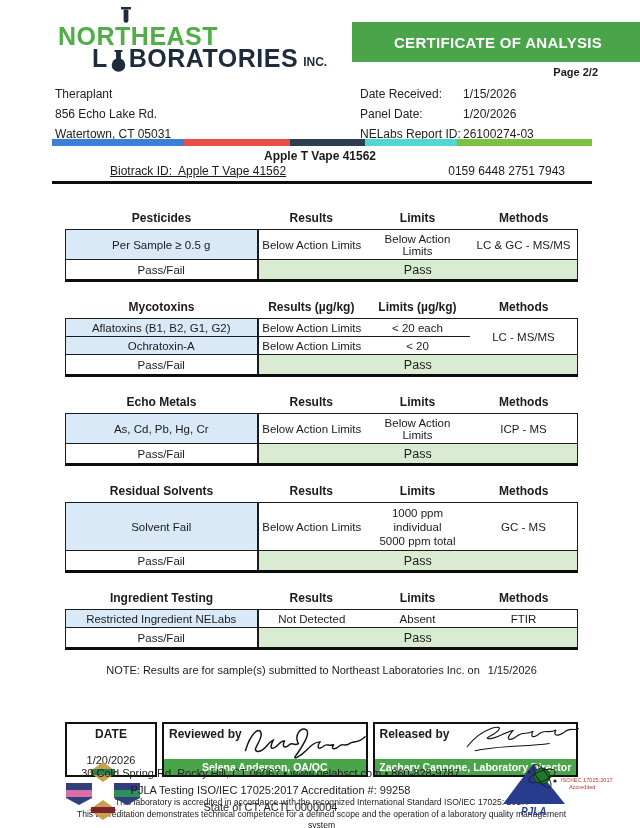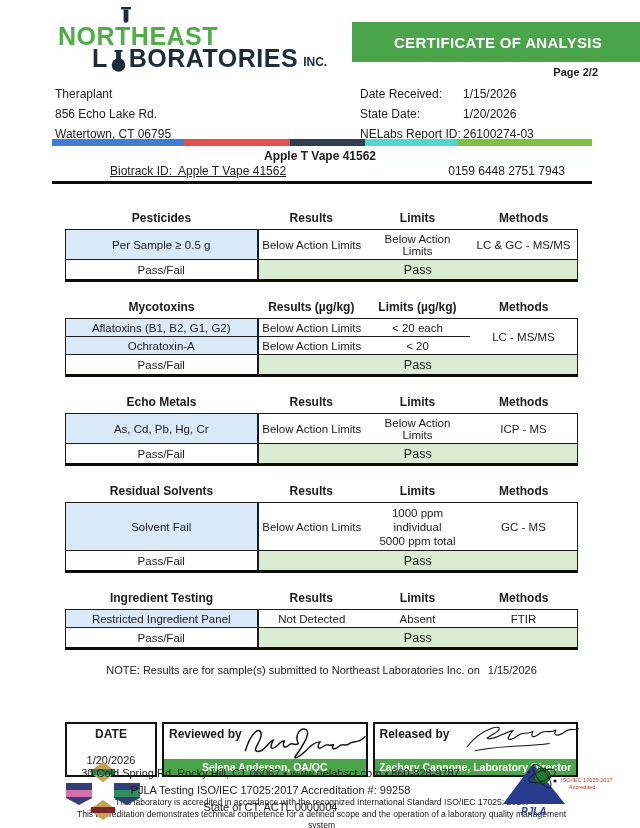--- a/index.html
+++ b/index.html
@@ -104,30 +104,30 @@
     <span class="big">BORATORIES</span>
     <span class="inc">INC.</span>
   </div>
 
   <div class="cert-box">CERTIFICATE OF ANALYSIS</div>
   <div class="page-label">Page 2/2</div>
 
   <div class="client">
     <div>Theraplant</div>
     <div>856 Echo Lake Rd.</div>
-    <div>Watertown, CT 06795</div>
+    <div>Watertown, CT 05031</div>
   </div>
 
   <div class="meta">
     <div class="meta-row">
       <span class="ml">Date Received:</span>
       <span>1/15/2026</span>
     </div>
     <div class="meta-row">
-      <span class="ml">State Date:</span>
+      <span class="ml">Panel Date:</span>
       <span>1/20/2026</span>
     </div>
     <div class="meta-row">
       <span class="ml">NELabs Report ID:</span>
       <span>26100274-03</span>
     </div>
   </div>
 
   <div class="color-bar">
     <div class="seg1"></div>
@@ -282,21 +282,21 @@
       <thead>
           <tr>
         <th>Ingredient Testing</th>
         <th>Results</th>
         <th>Limits</th>
         <th>Methods</th>
       </tr>
         </thead>
       <tbody>
         <tr>
-          <td class="c1">Restricted Ingredient Panel</td>
+          <td class="c1">Restricted Ingredient NELabs</td>
           <td>Not Detected</td>
           <td>Absent</td>
           <td class="c4">FTIR</td>
         </tr>
         <tr class="pass-row">
           <td class="pass-label">Pass/Fail</td>
           <td class="pass-value c4" colspan="3">Pass</td>
         </tr>
       </tbody>
     </table>

